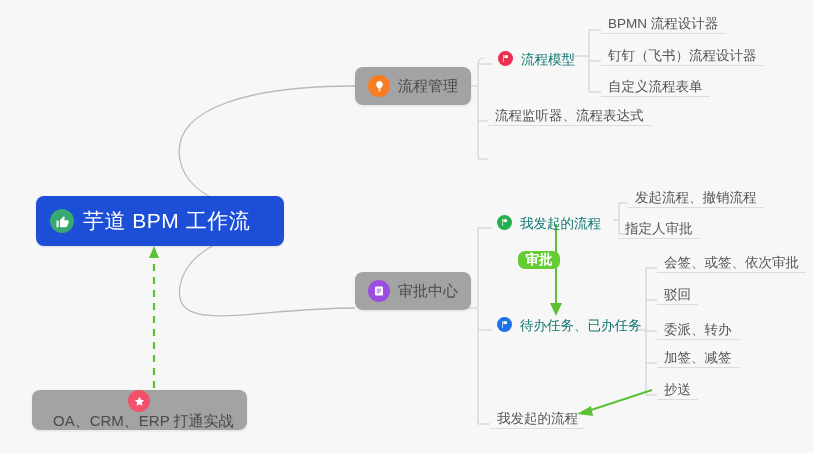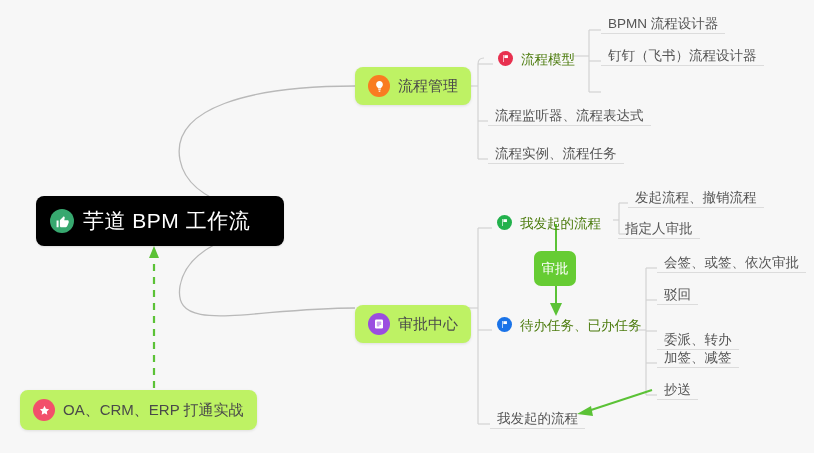--- a/index.html
+++ b/index.html
@@ -25,77 +25,77 @@
     pointer-events: none;
   }
 
   
   .root-node {
     position: absolute;
     left: 36px;
     top: 196px;
     width: 248px;
     height: 50px;
-    background: #000000;
+    background: #1d4ed8;
     border-radius: 8px;
     display: flex;
     align-items: center;
     box-sizing: border-box;
     padding: 0 14px;
     box-shadow: 0 1px 2px rgba(0,0,0,0.10);
   }
   .root-label {
     color: #ffffff;
     font-size: 21px;
     letter-spacing: 0.5px;
     margin-left: 9px;
     white-space: nowrap;
   }
 
   
   .card-node {
     position: absolute;
-    background: #bef264;
+    background: #a3a3a3;
     border-radius: 8px;
     display: flex;
     align-items: center;
     box-sizing: border-box;
     padding: 0 13px;
     box-shadow: 0 1px 3px rgba(0,0,0,0.10);
     height: 38px;
   }
   .card-label {
     color: #4a4a4a;
     font-size: 15px;
     margin-left: 8px;
     white-space: nowrap;
   }
   #node-process-mgmt { left: 355px; top: 67px; }
-  #node-approval-center { left: 355px; top: 305px; }
-  #node-integration { left: 20px; top: 390px; height: 40px; }
+  #node-approval-center { left: 355px; top: 272px; }
+  #node-integration { left: 32px; top: 390px; height: 40px; flex-direction: column; }
   #node-integration .card-label { font-size: 15px; }
 
   
   .text-node {
     position: absolute;
     display: flex;
     align-items: flex-end;
     box-sizing: border-box;
     padding: 0 7px 3px 7px;
     border-bottom: 1px solid #dcdcdc;
     height: 26px;
     white-space: nowrap;
   }
   .text-node.no-rule { border-bottom: none; }
   .text-node .tn-label {
     color: #555555;
     font-size: 13.5px;
     line-height: 1;
   }
-  .text-node .tn-label.dark { color: #4d7c0f; }
+  .text-node .tn-label.dark { color: #0f766e; }
   .text-node.with-icon { padding-left: 5px; }
   .text-node.with-icon .tn-label { margin-left: 8px; }
 
   
   .badge {
     flex: 0 0 auto;
     border-radius: 50%;
     display: inline-flex;
     align-items: center;
     justify-content: center;
@@ -119,21 +119,21 @@
     display: flex;
     align-items: center;
     justify-content: center;
     box-sizing: border-box;
   }
   .pill-node .pill-label {
     color: #ffffff;
     font-size: 13.5px;
     white-space: nowrap;
   }
-  #node-approve-pill { left: 534px; top: 251px; width: 42px; height: 35px; }
+  #node-approve-pill { left: 518px; top: 251px; width: 42px; height: 18px; font-weight: bold; }
 </style>
 </head>
 <body>
 
 <div id="canvas">
 
   <svg id="links" viewBox="0 0 814 453" xmlns="http://www.w3.org/2000/svg">
     <g fill="none" stroke="#b9b9b9" stroke-width="1.3">
 
       <path d="M284,216 C284,216 190,212 180,160 C170,108 250,86 355,86"></path>
@@ -223,28 +223,28 @@
   </div>
 
   <div class="text-node" style="left:601px; top:8px;">
     <span class="tn-label">BPMN 流程设计器</span>
   </div>
 
   <div class="text-node" style="left:601px; top:40px;">
     <span class="tn-label">钉钉（飞书）流程设计器</span>
   </div>
 
+  <div class="text-node" style="left:601px; top:71px;">
+    <span class="tn-label">自定义流程表单</span>
+  </div>
 
   <div class="text-node" style="left:488px; top:100px;justify-content:center;">
     <span class="tn-label">流程监听器、流程表达式</span>
   </div>
 
-  <div class="text-node" style="left:488px; top:138px;">
-    <span class="tn-label">流程实例、流程任务</span>
-  </div>
 
   <div class="card-node" id="node-approval-center">
     <span class="badge badge-lg badge-purple">
       <svg width="12" height="12" viewBox="0 0 24 24" fill="#ffffff">
         <rect x="4" y="3" width="16" height="18" rx="2.6"></rect>
         <rect x="7.2" y="7.4" width="9.6" height="1.8" rx="0.9" fill="#9b4de0"></rect>
         <rect x="7.2" y="11.1" width="9.6" height="1.8" rx="0.9" fill="#9b4de0"></rect>
         <rect x="7.2" y="14.8" width="6" height="1.8" rx="0.9" fill="#9b4de0"></rect>
       </svg>
     </span>
@@ -284,21 +284,21 @@
   </div>
 
   <div class="text-node" style="left:657px; top:247px;">
     <span class="tn-label">会签、或签、依次审批</span>
   </div>
 
   <div class="text-node" style="left:657px; top:279px;">
     <span class="tn-label">驳回</span>
   </div>
 
-  <div class="text-node" style="left:657px; top:324px;justify-content:flex-end;">
+  <div class="text-node" style="left:657px; top:314px;justify-content:flex-end;">
     <span class="tn-label">委派、转办</span>
   </div>
 
   <div class="text-node" style="left:657px; top:342px;">
     <span class="tn-label">加签、减签</span>
   </div>
 
   <div class="text-node" style="left:657px; top:374px;">
     <span class="tn-label">抄送</span>
   </div>

